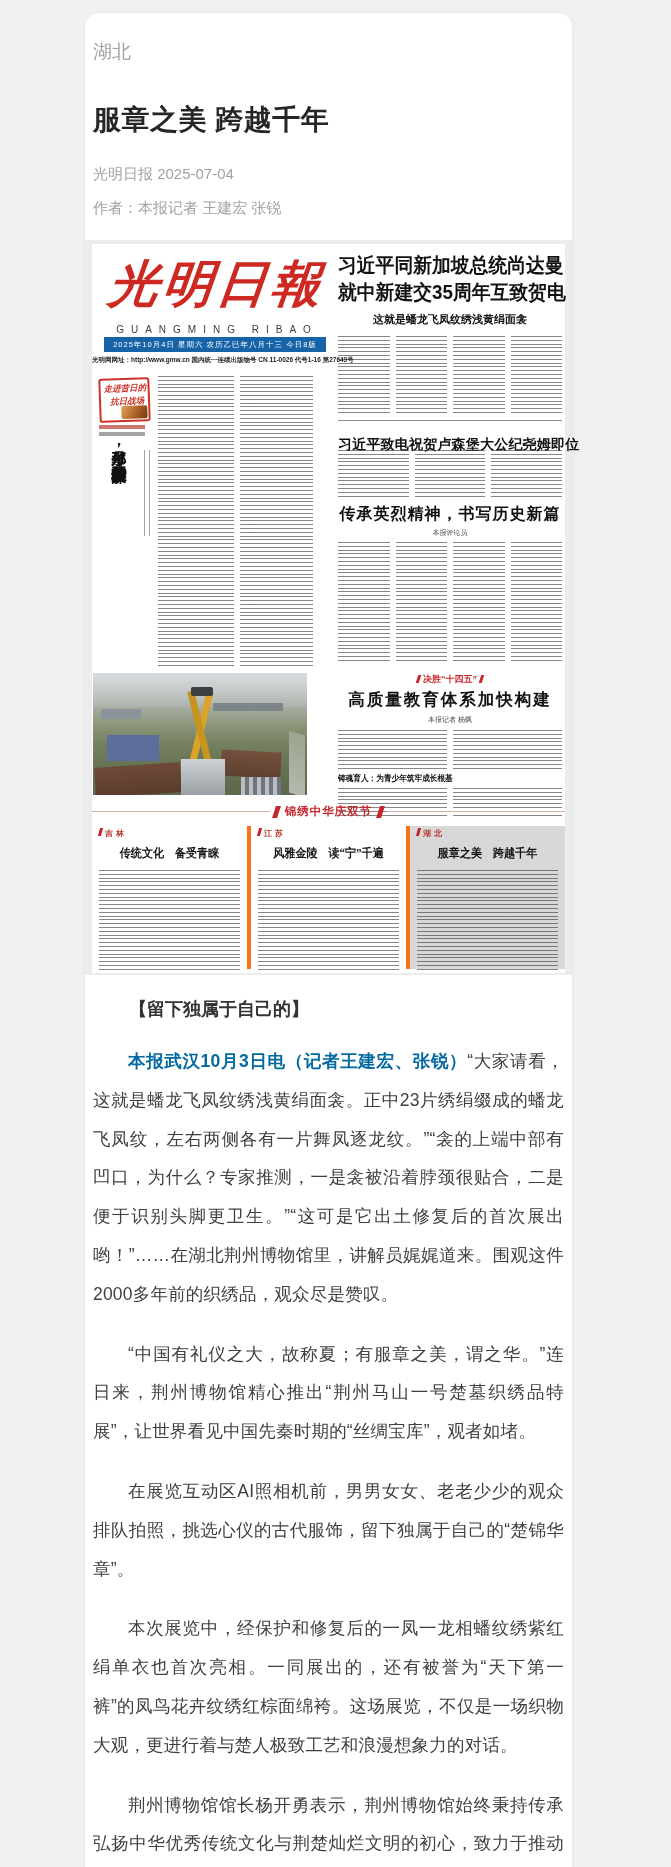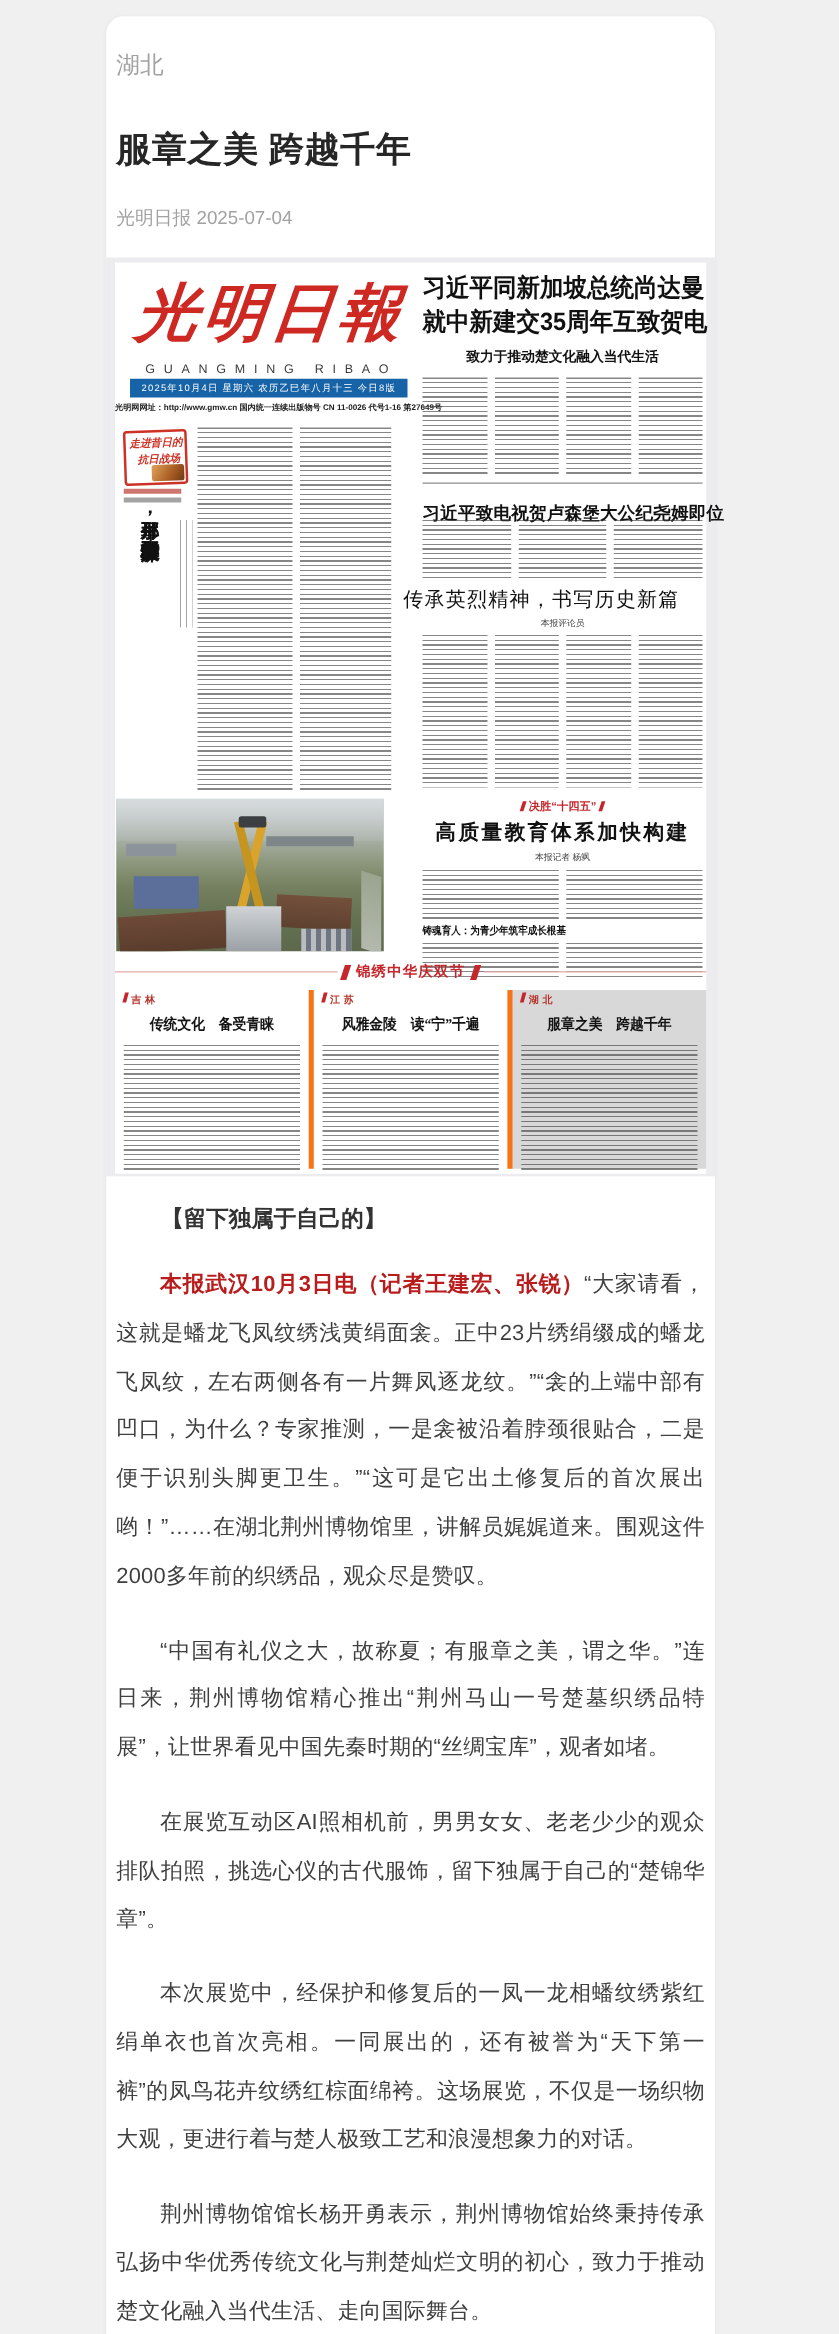--- a/index.html
+++ b/index.html
@@ -31,22 +31,22 @@
   .infoline{left:0px;top:112px;width:246px;text-align:center;font-size:6.5px;font-weight:bold;color:#222;white-space:nowrap;}
 
   .lead-h{left:246px;top:8px;width:224px;font-size:20px;line-height:27px;font-weight:900;
           color:#111;letter-spacing:0;transform:scaleX(.94);transform-origin:left top;white-space:nowrap;}
   .lead-sub{left:246px;top:68px;width:224px;text-align:center;font-size:11px;font-weight:bold;color:#111;white-space:nowrap;}
   .simrow{display:flex;gap:6px;}
   .simrow > div{flex:1;}
 
   .divider{left:246px;top:176px;width:224px;border-top:1px solid #8d8d8d;}
   .h2line{left:246px;top:192px;width:224px;font-size:14px;font-weight:900;color:#111;white-space:nowrap;letter-spacing:.2px;}
-  .h3line{left:229px;top:260px;width:224px;text-align:center;font-family:"Liberation Serif",serif;
-          font-weight:400;font-size:16px;color:#111;letter-spacing:1px;white-space:nowrap;}
+  .h3line{left:246px;top:260px;width:224px;text-align:center;font-family:"Liberation Serif",serif;
+          font-weight:700;font-size:16px;color:#111;letter-spacing:1px;white-space:nowrap;}
   .byline{left:246px;top:284px;width:224px;text-align:center;font-size:7px;color:#444;}
 
   .badge{left:7px;top:134px;width:47px;height:40px;border:2px solid #cd3227;border-radius:3px;
          transform:rotate(-2deg);overflow:hidden;background:#fff;}
   .badge .t{font-size:8.5px;font-weight:800;font-style:italic;color:#cd3227;line-height:10px;padding:3px 0 0 3px;white-space:nowrap;}
   .badge .photo-blob{position:absolute;right:1px;bottom:1px;width:26px;height:13px;
          background:linear-gradient(120deg,#e0a35a,#a85c22 60%,#6e3a14);border-radius:2px;}
   .tagbar1{left:7px;top:181px;width:46px;height:4px;background:#c0524a;opacity:.8;}
   .tagbar2{left:7px;top:188px;width:46px;height:4px;background:#8d8d8d;opacity:.8;}
 
@@ -76,44 +76,45 @@
   .np-col.hl{background:#d8d8d9;}
   .np-col-label{font-family:"Liberation Serif",serif;font-size:8px;font-weight:800;color:#b5342d;letter-spacing:3px;white-space:nowrap;}
   .np-col-label .lb{display:inline-block;width:3px;height:8px;background:#c5262c;transform:skewX(-15deg);margin-right:3px;}
   .np-col-head{margin-top:6px;text-align:center;font-family:"Liberation Serif",serif;font-weight:900;
                font-size:12px;color:#141414;white-space:nowrap;transform:scaleX(.92);transform-origin:center;}
   .np-col .colsim{margin-top:8px;height:100px;}
 
   
   .section-head{margin-top:22px;font-size:18px;font-weight:bold;color:#333;text-indent:2em;}
   .para{margin-top:21px;font-size:17.5px;line-height:38.8px;color:#3f3f3f;text-align:justify;text-indent:2em;letter-spacing:.2px;}
-  .para strong{font-weight:bold;color:#b91c1c;}
+  .para strong{font-weight:bold;color:#0369a1;}
 </style>
 </head>
 <body>
 
 <div class="card">
   <div class="card-inner">
     <div class="category">湖北</div>
     <h1 class="title">服章之美 跨越千年</h1>
     <div class="meta">光明日报 2025-07-04</div>
+    <div class="author">作者：本报记者 王建宏 张锐</div>
 
     <div class="figure">
       <div class="paper">
 
         <div class="abs masthead">光明日報</div>
         <div class="abs pinyin">GUANGMING RIBAO</div>
         <div class="abs bluebar">2025年10月4日  星期六  农历乙巳年八月十三  今日8版</div>
         <div class="abs infoline">光明网网址：http://www.gmw.cn  国内统一连续出版物号 CN 11-0026  代号1-16  第27649号</div>
 
         <div class="abs lead-h">
           <div>习近平同新加坡总统尚达曼</div>
           <div>就中新建交35周年互致贺电</div>
         </div>
-        <div class="abs lead-sub">致力于推动楚文化融入当代生活</div>
+        <div class="abs lead-sub">这就是蟠龙飞凤纹绣浅黄绢面衾</div>
         <div class="abs simrow" style="left:246px;top:92px;width:224px;height:78px;">
           <div class="sim"></div>
             <div class="sim"></div>
             <div class="sim"></div>
             <div class="sim"></div>
         </div>
 
         <div class="abs divider"></div>
         <div class="abs h2line">习近平致电祝贺卢森堡大公纪尧姆即位</div>
         <div class="abs simrow" style="left:246px;top:206px;width:224px;height:48px;">

